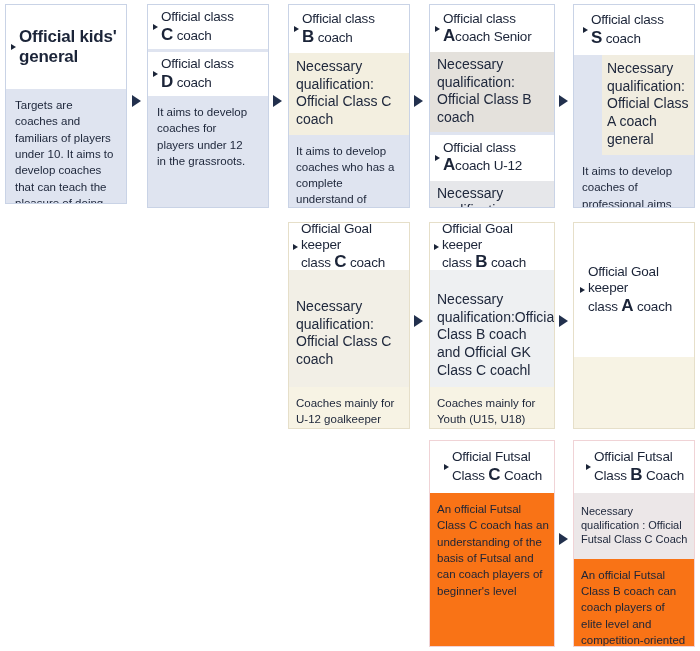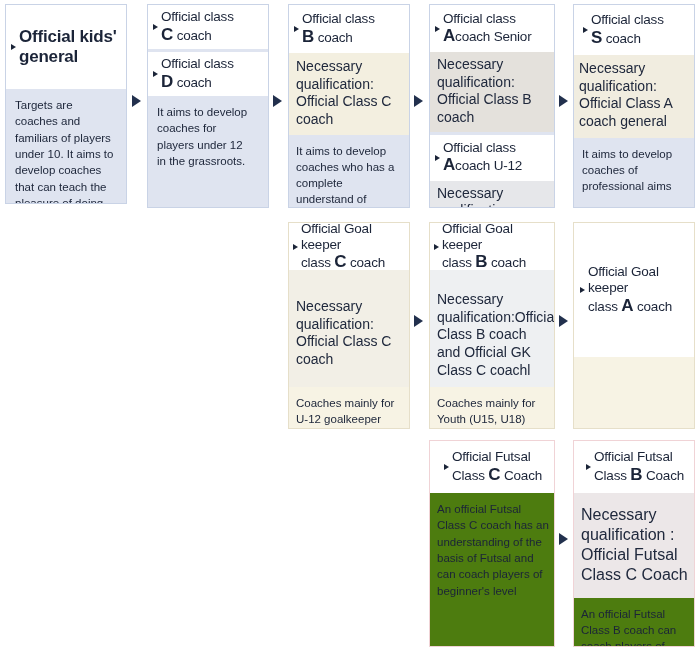--- a/index.html
+++ b/index.html
@@ -22,21 +22,21 @@
   }
 
   
   .card {
     position: absolute;
     box-sizing: border-box;
     overflow: hidden;
   }
   .card.blue   { border: 1px solid #c9d3e6; background: #dfe4f0; }
   .card.cream  { border: 1px solid #e6dfc9; background: #f7f3e4; }
-  .card.pink   { border: 1px solid #f0d3d6; background: #4d7c0f; }
+  .card.pink   { border: 1px solid #f0d3d6; background: #f97316; }
 
   
   .hd {
     background: #ffffff;
     box-sizing: border-box;
     position: relative;
     display: flex;
     align-items: center;
   }
   .hd-inner {
@@ -203,21 +203,21 @@
     <div class="hd" style="width:100%; height:50px; padding:0 6px 0 9px;">
       <div class="hd-inner">
         <span class="bullet"></span>
         <span class="title t1">
           <span>Official class</span><br>
           <span class="big">S</span>
           <span>coach</span>
         </span>
       </div>
     </div>
-    <div class="qual cream2" style="padding:5px 4px 7px 5px;">Necessary qualification: Official Class A coach general</div>
+    <div class="qual cream2" style="padding:5px 4px 7px 5px;margin-left:28px;">Necessary qualification: Official Class A coach general</div>
     <div class="body" style="padding:8px 6px 0 8px;">It aims to develop coaches of professional aims</div>
   </div>
 
   <div class="card cream" style="left:288px; top:222px; width:122px; height:207px;">
     <div class="hd" style="width:100%; height:47px; padding:0 4px 0 4px;">
       <div class="hd-inner">
         <span class="bullet"></span>
         <span class="title t1">
           <span>Official Goal keeper</span><br>
           <span>class</span>
@@ -286,18 +286,18 @@
       <div class="hd-inner">
         <span class="bullet"></span>
         <span class="title t1">
           <span>Official Futsal</span><br>
           <span>Class</span>
           <span class="big">B</span>
           <span>Coach</span>
         </span>
       </div>
     </div>
-    <div class="qual" style="padding:12px 5px 12px 7px; background:#ece7e8; font-size:16px;">Necessary qualification : Official Futsal Class C Coach</div>
+    <div class="qual" style="padding:12px 5px 12px 7px; background:#ece7e8; font-size:11px;">Necessary qualification : Official Futsal Class C Coach</div>
     <div class="body" style="padding:8px 5px 0 7px;">An official Futsal Class B coach can coach players of elite level and competition-oriented teams</div>
   </div>
 
 
 </div>
 
 </body></html>

